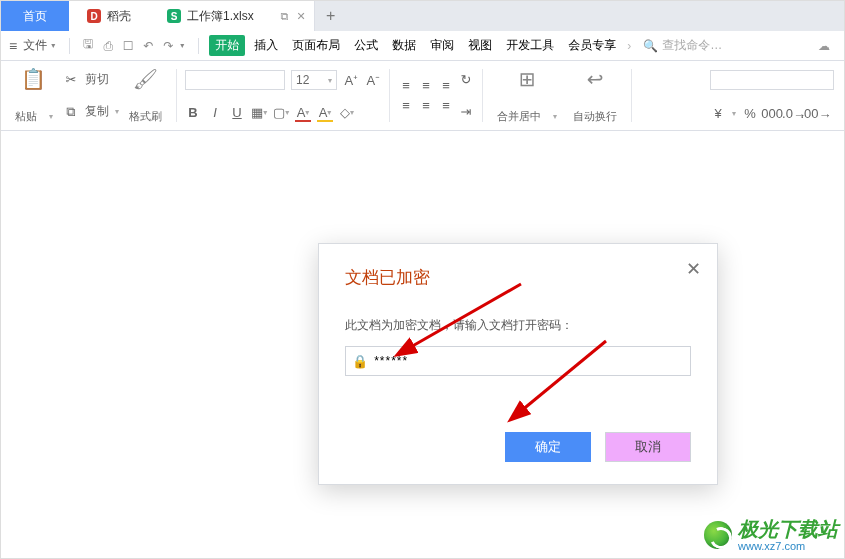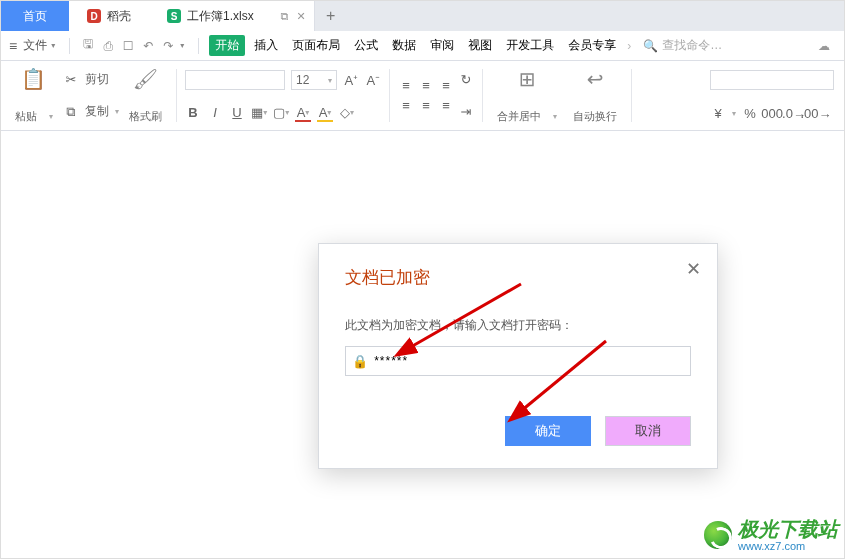--- a/index.html
+++ b/index.html
@@ -90,21 +90,21 @@
     background:#fff;border:1px solid #d8dbe0;
     box-shadow:0 6px 24px rgba(0,0,0,0.18);
     padding:22px 26px 22px 26px;
   }
   .modal .title{font-size:17px;color:#c2410c;margin-bottom:28px;}
   .modal .close{position:absolute;top:14px;right:16px;font-size:18px;color:#777;cursor:pointer;}
   .modal .hint{font-size:12px;color:#555;margin-bottom:12px;}
   .modal .pw-wrap{display:flex;align-items:center;border:1px solid #cfd3da;height:30px;padding:0 6px;gap:6px;}
   .modal .pw-wrap .lock{color:#9aa0aa;font-size:13px;}
   .modal .pw-input{border:none;outline:none;flex:1;font-size:12px;letter-spacing:1px;}
-  .modal .btn-row{display:flex;justify-content:flex-end;gap:14px;margin-top:40px;}
+  .modal .btn-row{display:flex;justify-content:flex-end;gap:14px;margin-top:56px;}
   .modal .btn{width:86px;height:30px;border:1px solid #cfd3da;background:#f0abfc;color:#444;display:flex;align-items:center;justify-content:center;cursor:pointer;font-size:13px;}
   .modal .btn.primary{background:#4a8df8;border-color:#4a8df8;color:#fff;}
   
   .arrow-svg{position:absolute;pointer-events:none;}
   
   .watermark{
     position:absolute;right:6px;bottom:6px;
     display:flex;align-items:center;gap:6px;
   }
   .wm-logo{width:28px;height:28px;border-radius:50%;background:radial-gradient(circle at 35% 35%, #8bd946, #3fb13a 60%, #2a8c2a);box-shadow:inset -2px -2px 4px rgba(0,0,0,0.2);position:relative;}

